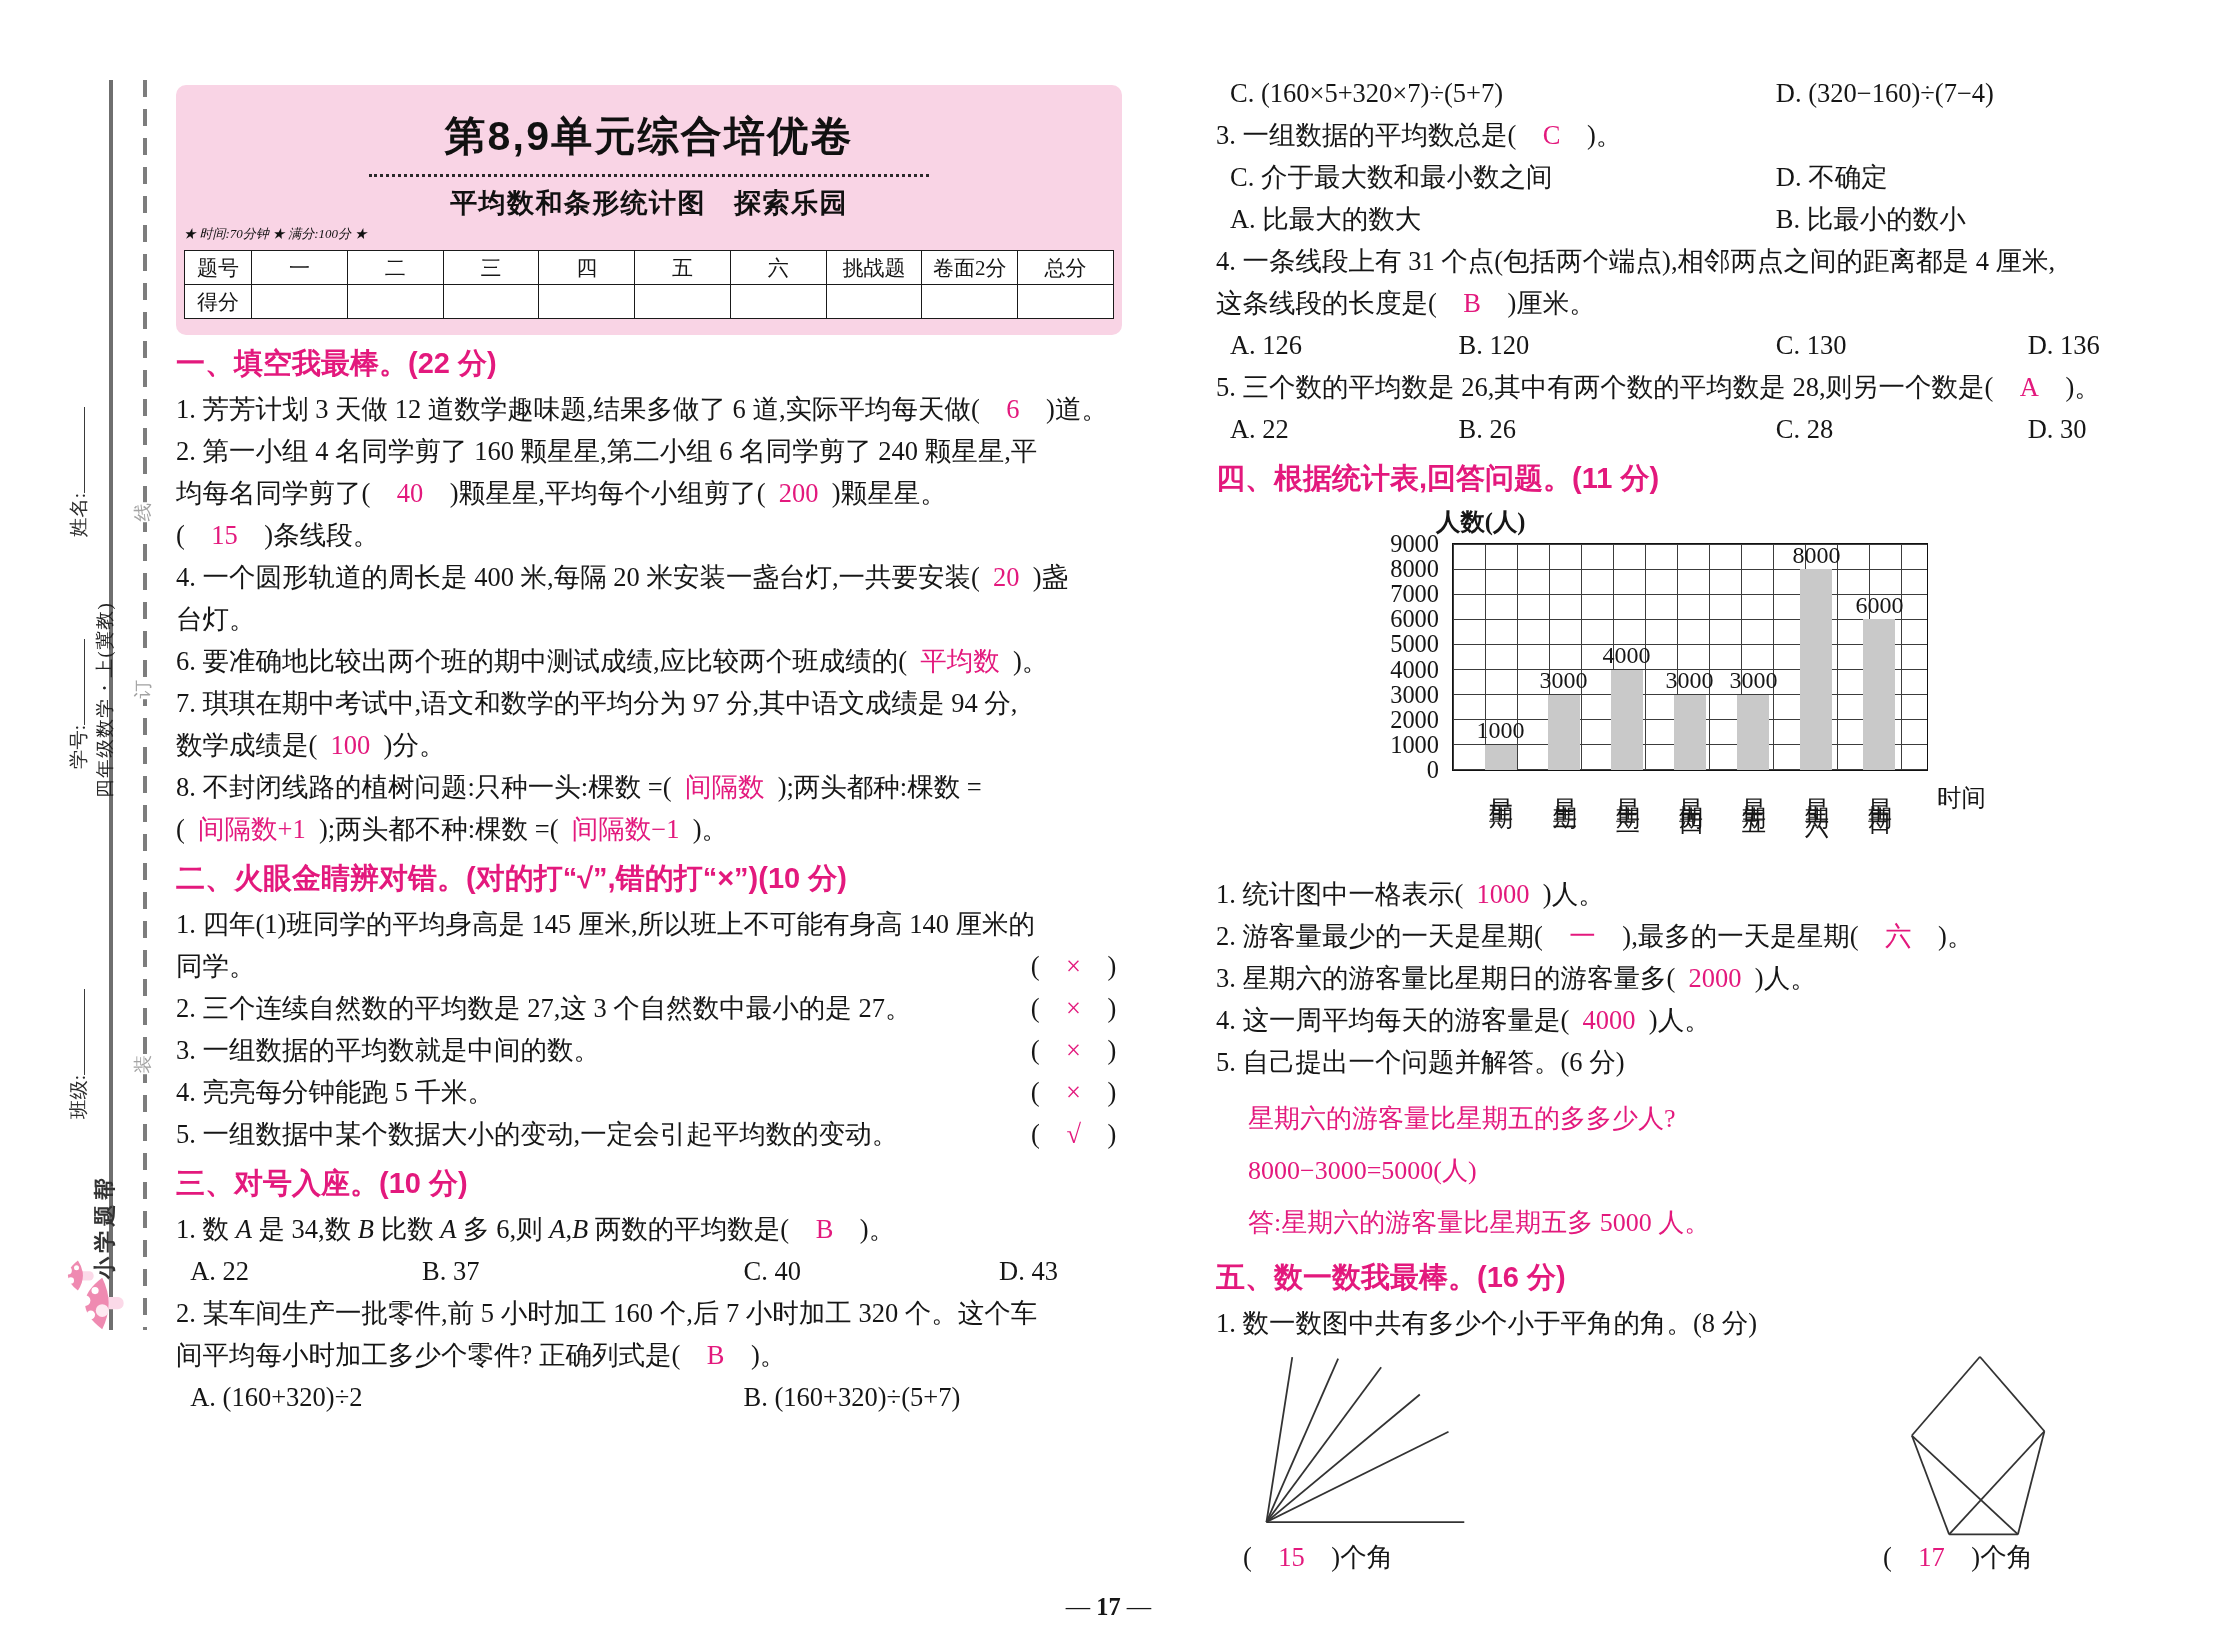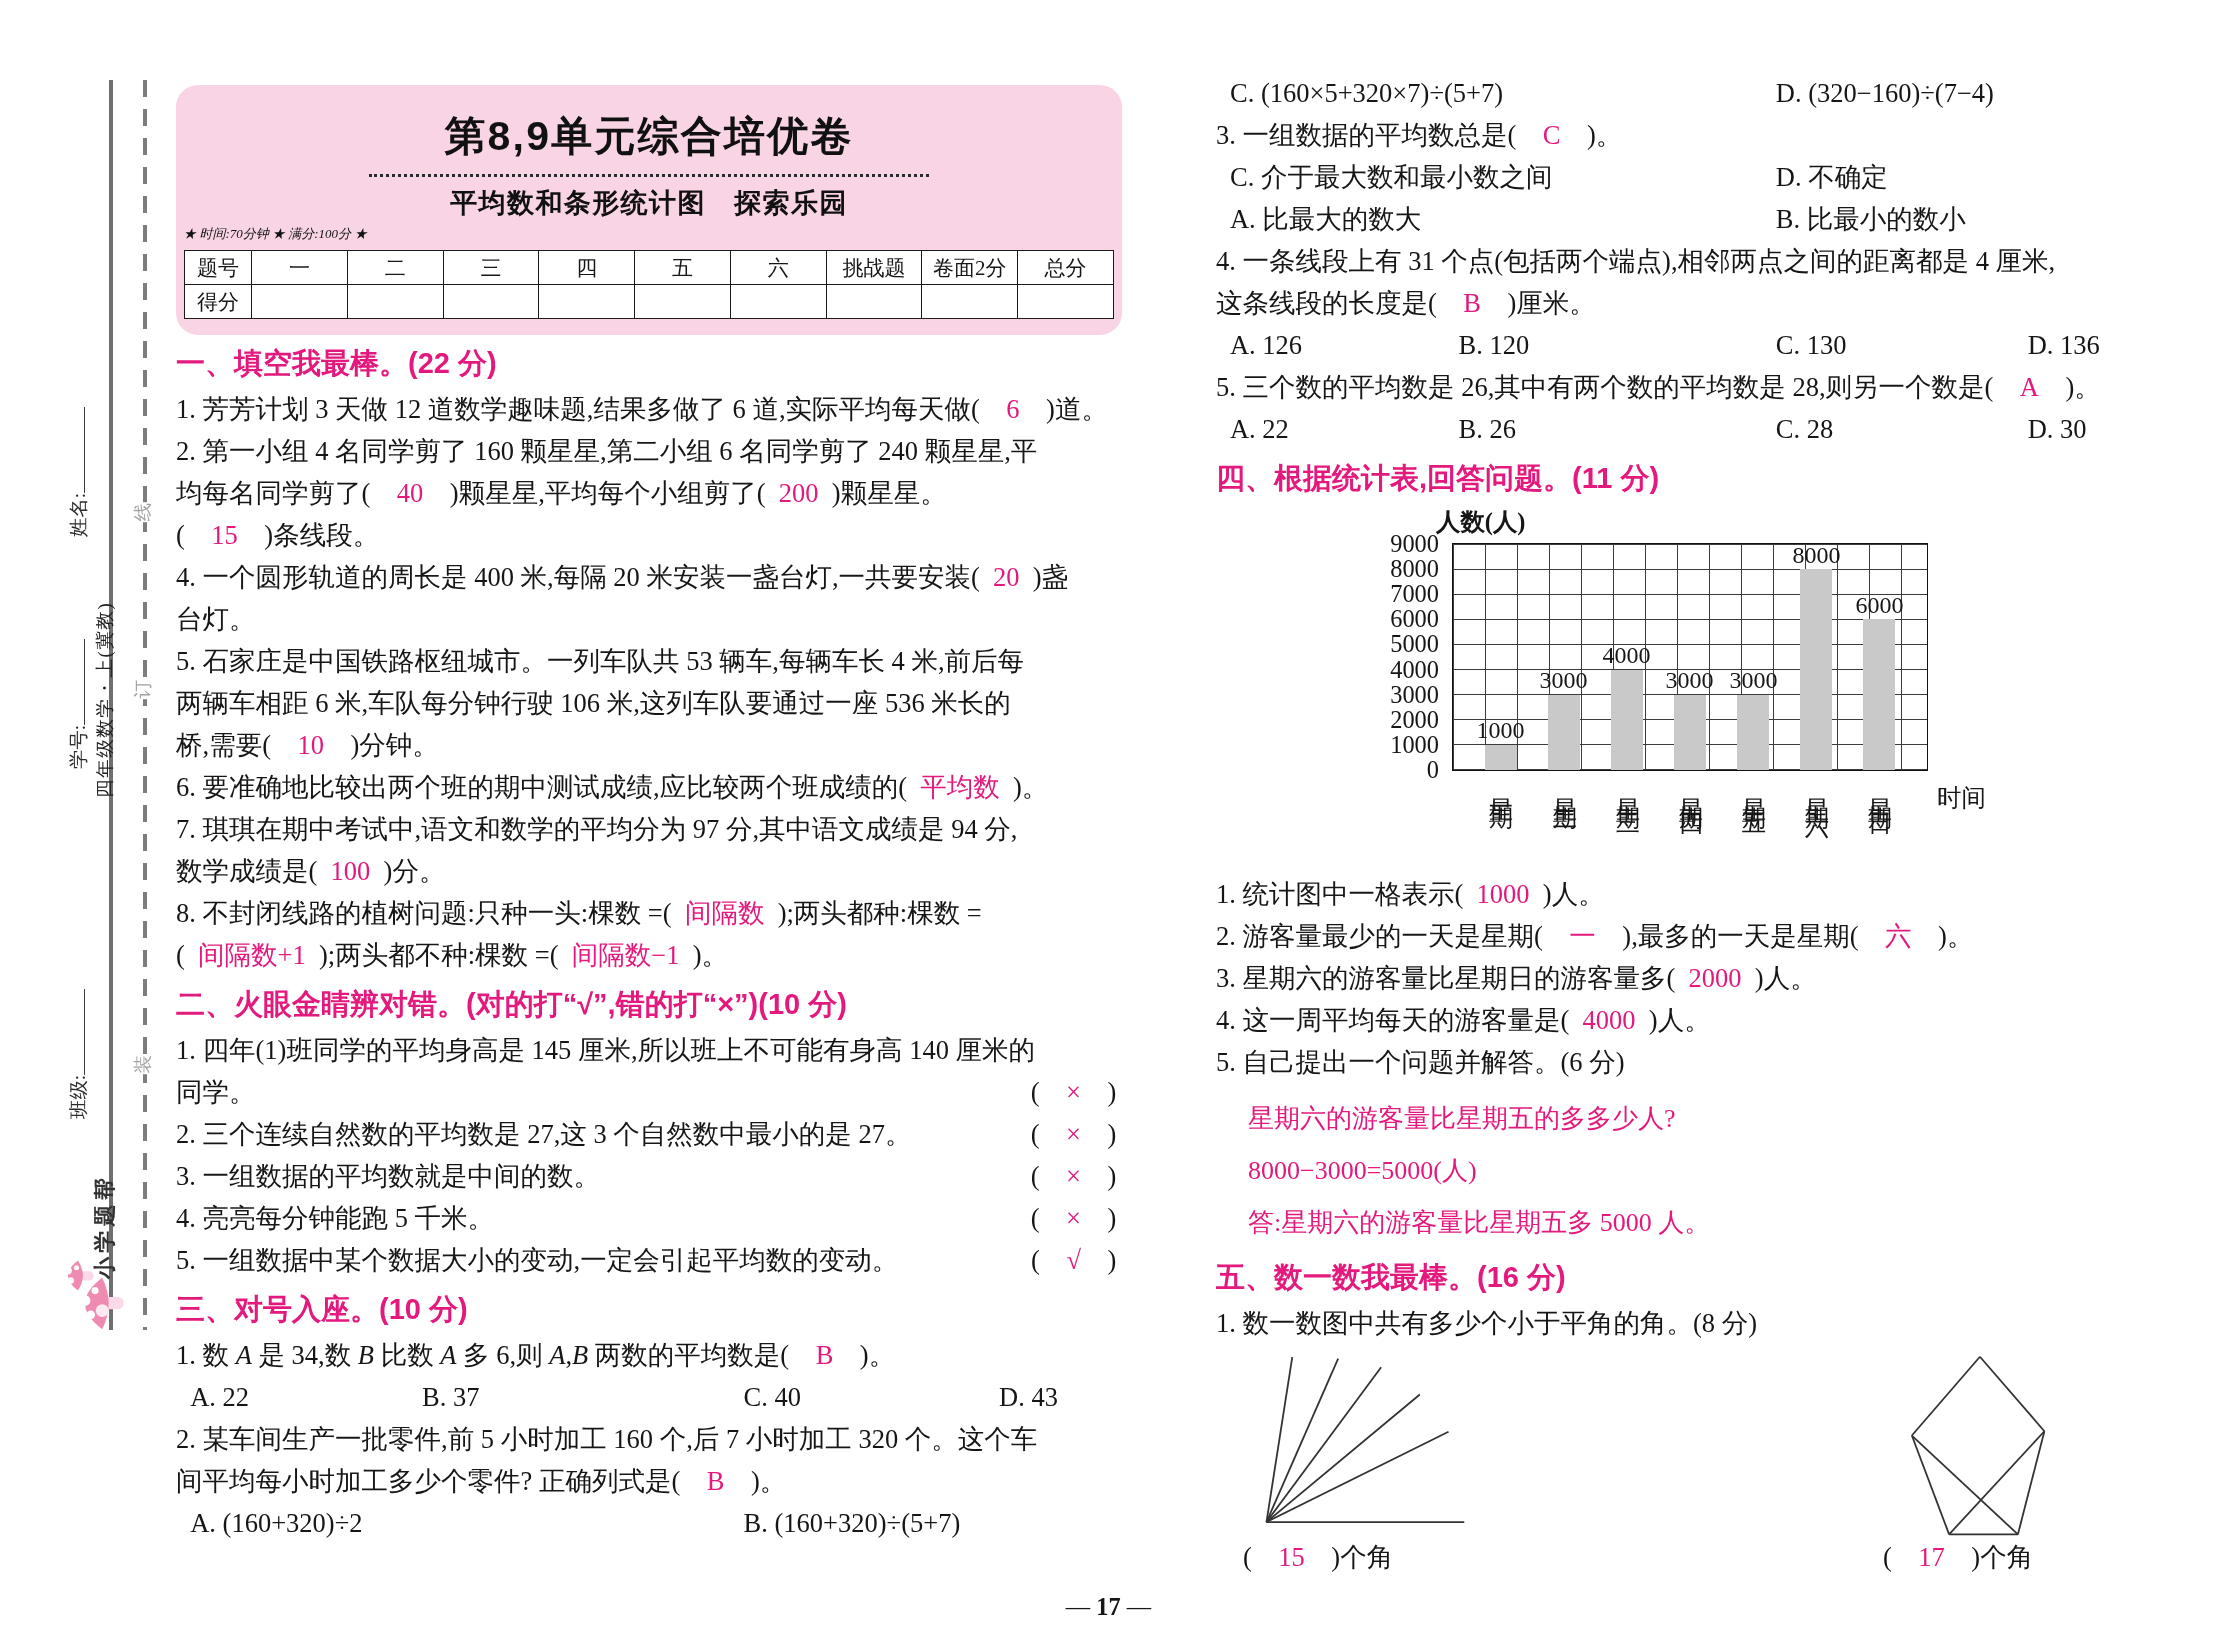--- a/index.html
+++ b/index.html
@@ -18,21 +18,21 @@
   .brand{font-family:"Liberation Sans",sans-serif;font-weight:bold;font-size:22px;letter-spacing:4.3px;color:#333;}
   .bindchar{position:absolute;transform:rotate(-90deg);transform-origin:center;color:#a3a3a3;
             font-size:18.7px;background:#fff;padding:2.2px 0.7px;left:133px;}
 
   
   .col{position:absolute;}
   .col-left{left:176px;top:85px;width:946px;}
   .col-right{left:1216px;top:72px;width:933px;}
 
   
-  .hdr{position:relative;background:#f9d4e5;border-radius:22px;padding:24.4px 7.2px 16px;}
+  .hdr{position:relative;background:#f9d4e5;border-radius:10px;padding:24.4px 7.2px 16px;}
   .title{font-family:"Liberation Sans",sans-serif;font-weight:bold;font-size:41px;
          text-align:center;letter-spacing:2.2px;color:#111;}
   .dots{width:560px;margin:10px auto 7.2px;border-bottom:3.6px dotted #2a2a2a;height:0;}
   .subtitle{font-family:"Liberation Sans",sans-serif;font-weight:bold;font-size:27px;
             text-align:center;letter-spacing:1.4px;color:#111;}
   .meta{font-size:13px;text-align:left;padding-right:18.7px;margin-top:4.3px;color:#111;font-style:italic;}
   table.score{border-collapse:collapse;table-layout:fixed;width:930px;margin:7.2px auto 0;background:#fff;}
   table.score td{border:1.8px solid #1a1a1a;height:33px;text-align:center;font-size:21px;padding:0;}
   table.score td.c0{width:66px;}
 
@@ -157,25 +157,20 @@
     <div class="q">
         <div class="line"><span>2. 第一小组 4 名同学剪了 160 颗星星,第二小组 6 名同学剪了 240 颗星星,平</span></div>
         <div class="line"><span>均每名同学剪了( </span><span class="a">40</span><span> )颗星星,平均每个小组剪了( </span><span class="a">200</span><span> )颗星星。</span></div>
       </div>
     <div class="q">
         <div class="line"><span>( </span><span class="a">15</span><span> )条线段。</span></div>
       </div>
     <div class="q">
         <div class="line"><span>4. 一个圆形轨道的周长是 400 米,每隔 20 米安装一盏台灯,一共要安装( </span><span class="a">20</span><span> )盏</span></div>
         <div class="line"><span>台灯。</span></div>
-      </div>
-    <div class="q">
-        <div class="line"><span>5. 石家庄是中国铁路枢纽城市。一列车队共 53 辆车,每辆车长 4 米,前后每</span></div>
-        <div class="line"><span>两辆车相距 6 米,车队每分钟行驶 106 米,这列车队要通过一座 536 米长的</span></div>
-        <div class="line"><span>桥,需要( </span><span class="a">10</span><span> )分钟。</span></div>
       </div>
     <div class="q">
         <div class="line"><span>6. 要准确地比较出两个班的期中测试成绩,应比较两个班成绩的( </span><span class="a">平均数</span><span> )。</span></div>
       </div>
     <div class="q">
         <div class="line"><span>7. 琪琪在期中考试中,语文和数学的平均分为 97 分,其中语文成绩是 94 分,</span></div>
         <div class="line"><span>数学成绩是( </span><span class="a">100</span><span> )分。</span></div>
       </div>
     <div class="q">
         <div class="line"><span>8. 不封闭线路的植树问题:只种一头:棵数 =( </span><span class="a">间隔数</span><span> );两头都种:棵数 =</span></div>

